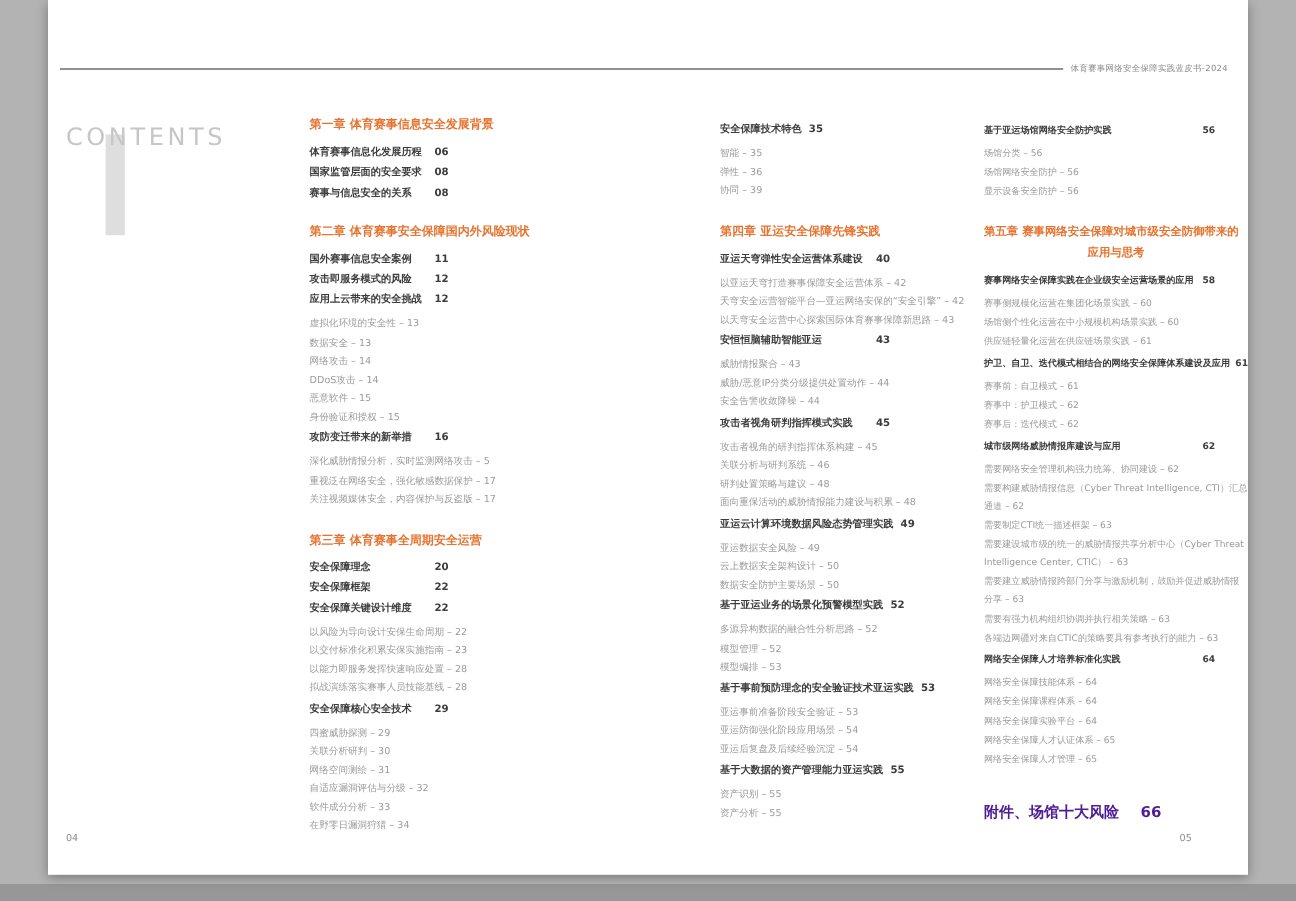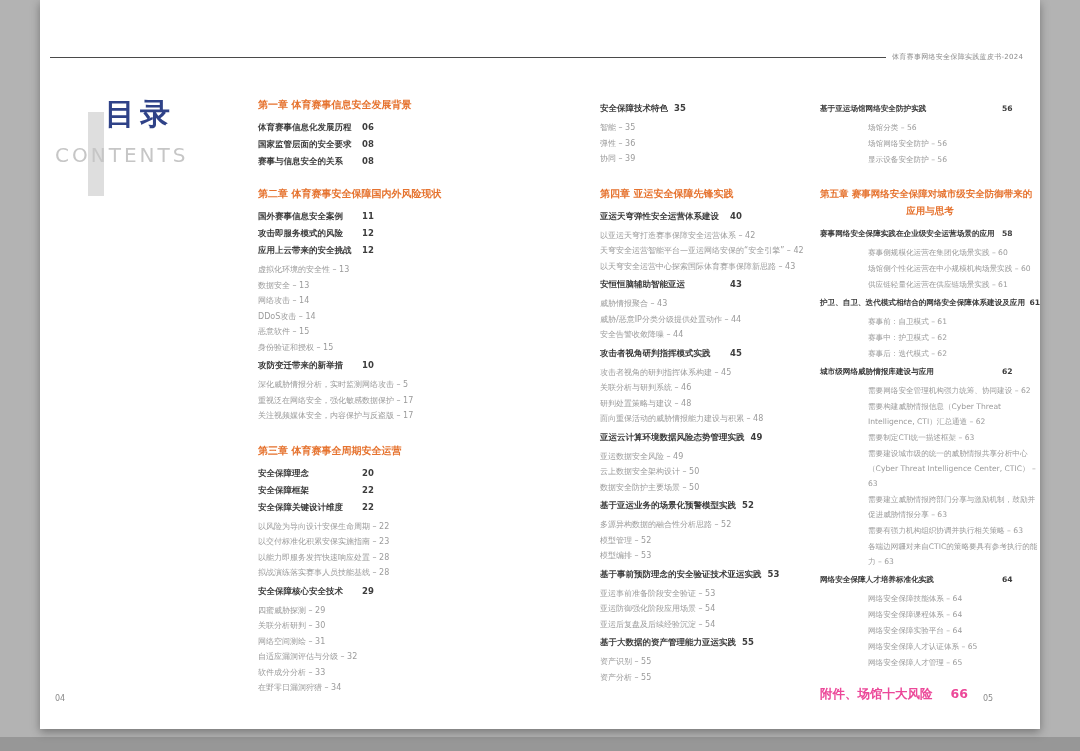--- a/index.html
+++ b/index.html
@@ -33,39 +33,38 @@
 
   .brow { display:flex; align-items:baseline; font-size:8.5px; font-weight:700; color:#3d3d3d; margin:5px 0 6px; line-height:11px; white-space:nowrap; }
   .brow .t { margin-right:6px; }
   #col-0 .brow .t { min-width:98px; }
   #col-1 .brow .t { min-width:124px; }
   #col-2 .brow { font-size:7.6px; }
   #col-2 .brow .t { min-width:176px; }
   .brow.inline .t { min-width:0 !important; }
 
   .sub { font-size:8px; color:#9b9b9b; line-height:15.5px; }
-  #col-2 .sub { font-size:7.6px; line-height:15px; margin-bottom:1px;margin-left:48px; }
-
-  .appendix { display:flex; align-items:baseline; font-size:12.5px; font-weight:700; color:#ec4899; margin-top:16px; white-space:nowrap; }
+  #col-2 .sub { font-size:7.6px; line-height:15px; margin-bottom:1px; }
+
+  .appendix { display:flex; align-items:baseline; font-size:12.5px; font-weight:700; color:#4c1d95; margin-top:29px; white-space:nowrap; }
   .appendix .num { margin-left:18px; }
 
   .footer-num { position:absolute; font-size:8px; color:#8a8a8a; }
   #footer-left { left:15px; top:694px; }
   #footer-right { left:943px; top:694px; }
 </style>
 </head>
 <body>
 
 <div class="page">
   <div class="hline"></div>
   <div class="doc-title">体育赛事网络安全保障实践蓝皮书-2024</div>
 
   <div class="graybar"></div>
   <div class="toc-block">
-    <div class="toc-zh">目录</div>
     <div class="toc-en">CONTENTS</div>
   </div>
 
   <div class="col" id="col-0">
       <div class="chapter">第一章  体育赛事信息安全发展背景</div>
       <div class="brow">
         <span class="t">体育赛事信息化发展历程</span>
         <span class="num">06</span>
       </div>
       <div class="brow">
@@ -90,21 +89,21 @@
         <span class="num">12</span>
       </div>
       <div class="sub">虚拟化环境的安全性 – 13</div>
       <div class="sub">数据安全 – 13</div>
       <div class="sub">网络攻击 – 14</div>
       <div class="sub">DDoS攻击 – 14</div>
       <div class="sub">恶意软件 – 15</div>
       <div class="sub">身份验证和授权 – 15</div>
       <div class="brow">
         <span class="t">攻防变迁带来的新举措</span>
-        <span class="num">10</span>
+        <span class="num">16</span>
       </div>
       <div class="sub">深化威胁情报分析，实时监测网络攻击 – 5</div>
       <div class="sub">重视泛在网络安全，强化敏感数据保护 – 17</div>
       <div class="sub">关注视频媒体安全，内容保护与反盗版 – 17</div>
       <div class="chapter">第三章  体育赛事全周期安全运营</div>
       <div class="brow">
         <span class="t">安全保障理念</span>
         <span class="num">20</span>
       </div>
       <div class="brow">

